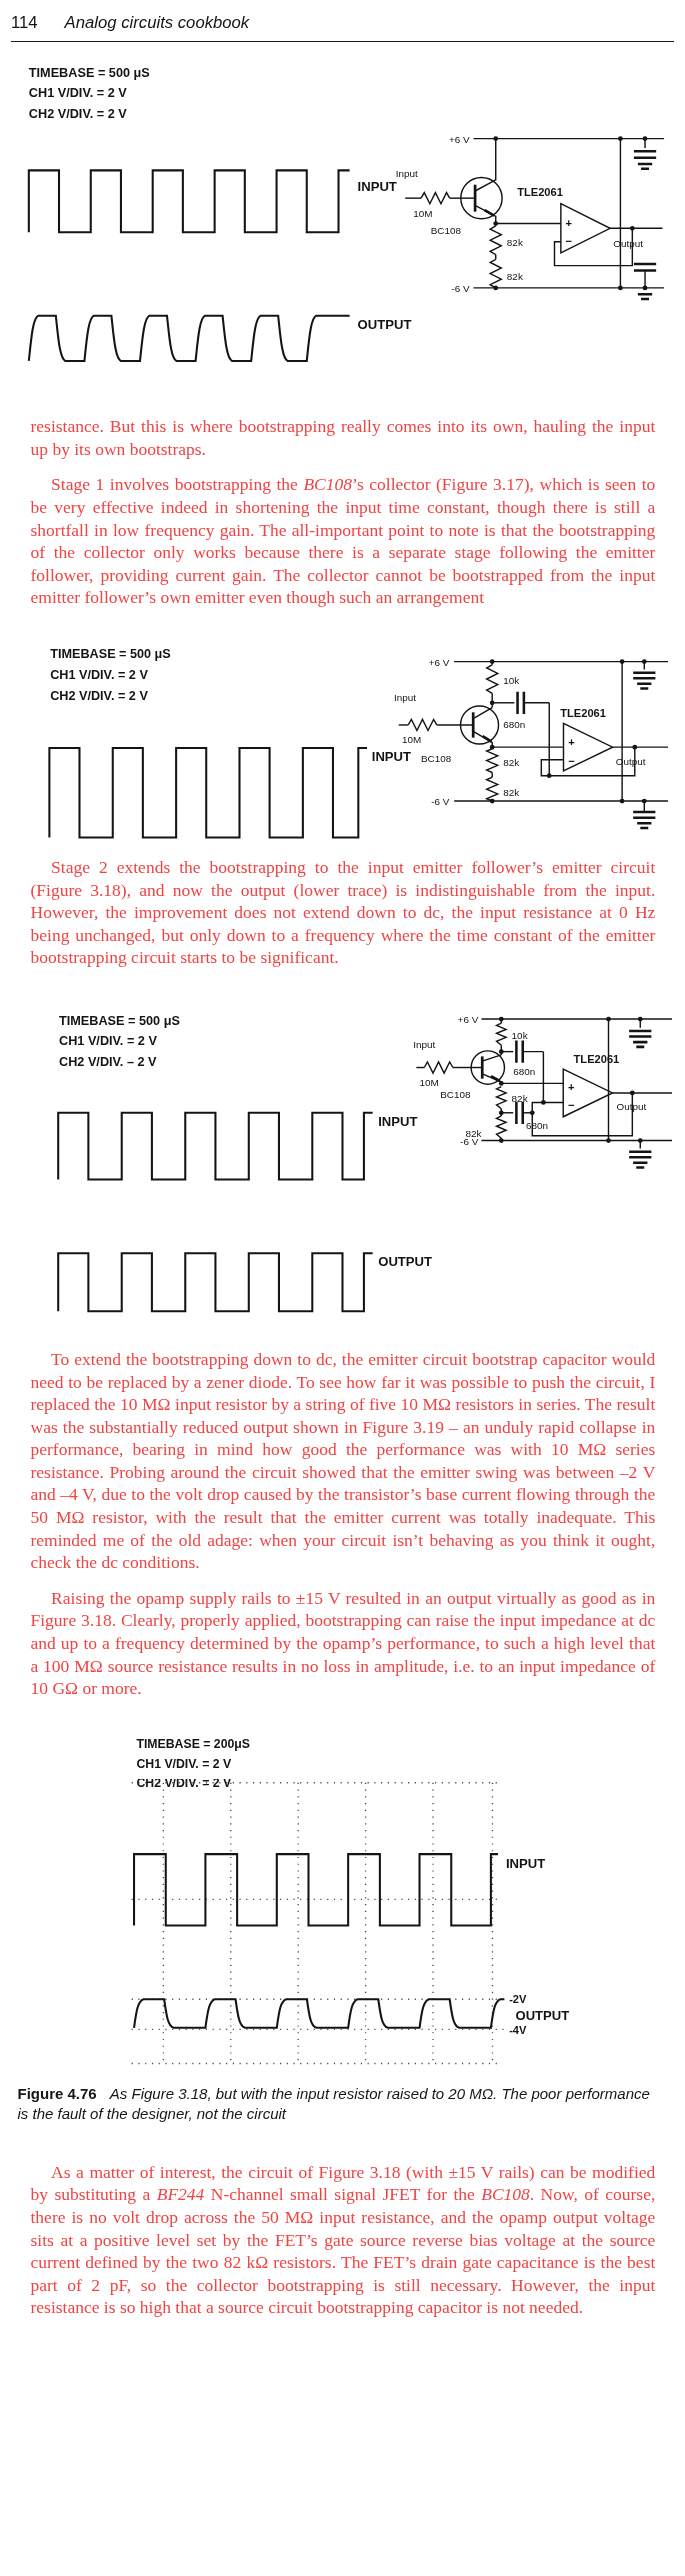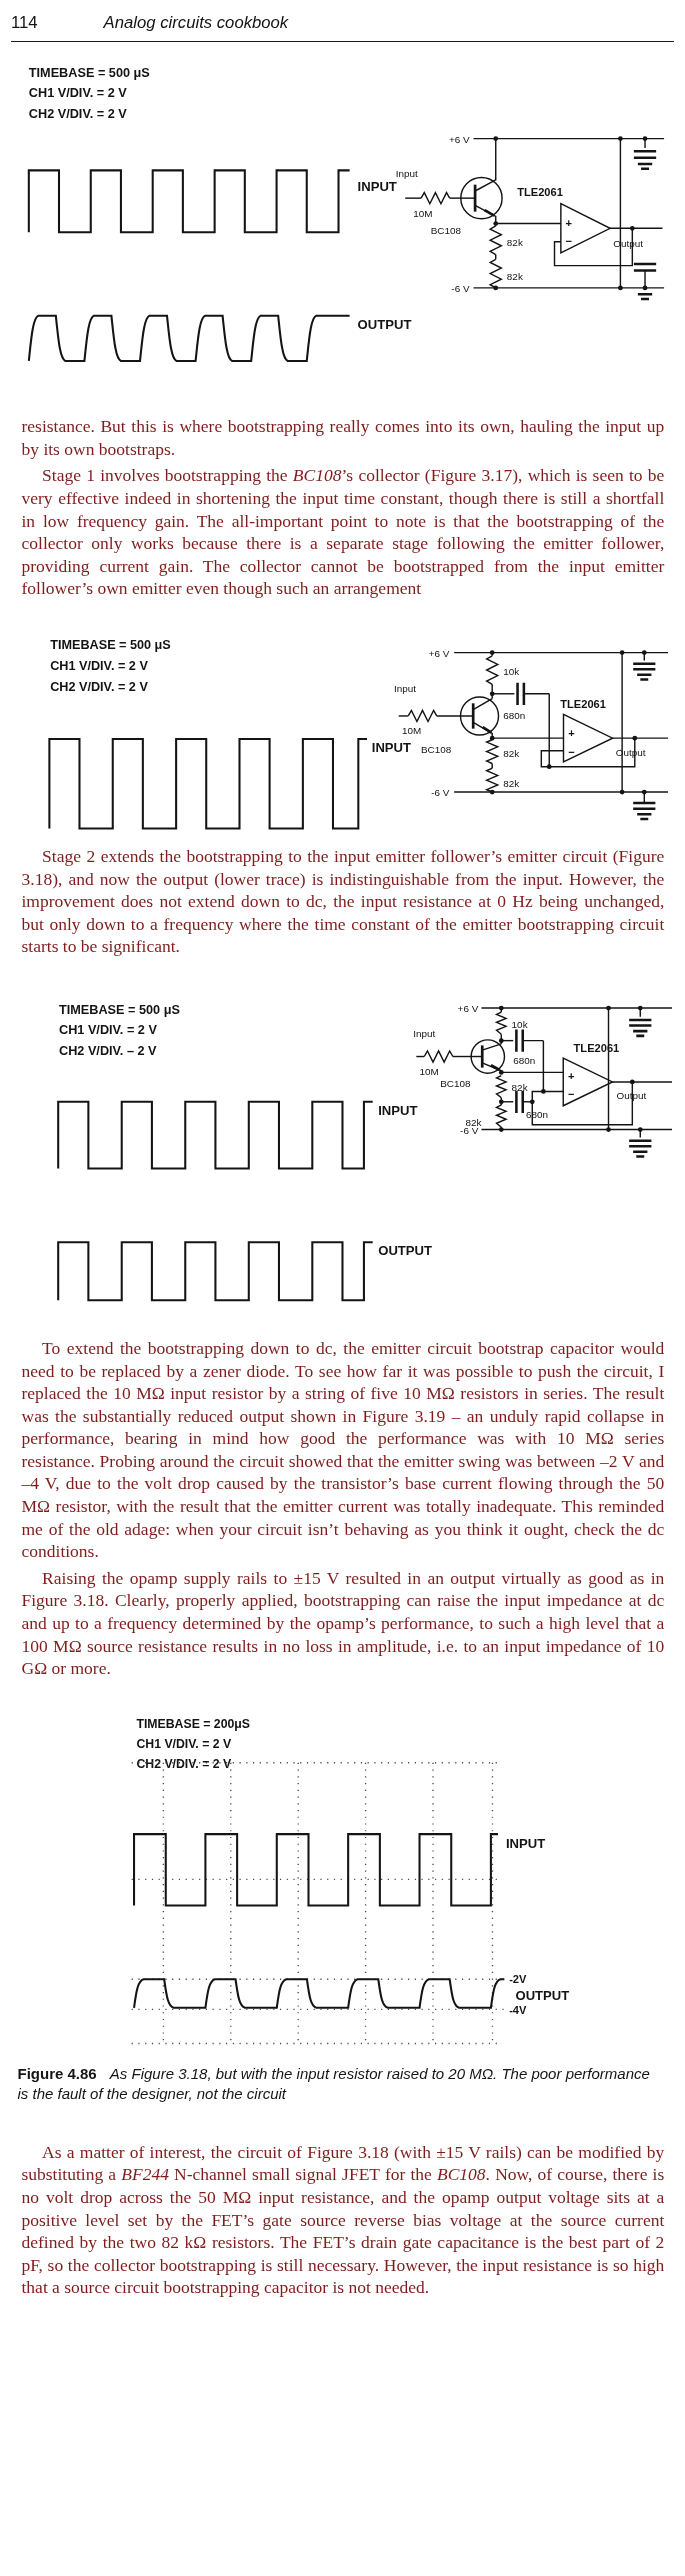--- a/index.html
+++ b/index.html
@@ -3,21 +3,21 @@
 <meta charset="utf-8">
 <style>
   html,body{margin:0;padding:0;background:#ffffff;}
   body{width:685px;color:#141414;}
   .page{width:685px;min-height:2576px;background:#fff;overflow:hidden;}
 
   
   .hdr{display:flex;align-items:baseline;gap:27px;margin:12.7px 11px 0 11px;
        font:16.7px "Liberation Sans",sans-serif;}
   .hdr .pgnum{font-style:normal;}
-  .hdr .title{font-style:italic;margin-left:39px;}
+  .hdr .title{font-style:italic;}
   .hdr-rule{border:none;border-top:1.6px solid #1c1c1c;margin:8px 11px 0 11px;}
 
   
   svg.fig{display:block;}
   .legend{font:700 16px "Liberation Sans",sans-serif;fill:#141414;}
   .legend-sm{font:700 15.5px "Liberation Sans",sans-serif;fill:#141414;}
   .tracelab{font:700 16.5px "Liberation Sans",sans-serif;fill:#141414;}
   .lvl{font:700 14px "Liberation Sans",sans-serif;fill:#141414;}
   .clab{font:12.5px "Liberation Sans",sans-serif;fill:#141414;}
   .clab-b{font:700 14px "Liberation Sans",sans-serif;fill:#141414;}
@@ -28,21 +28,21 @@
   .plate{stroke:#141414;stroke-width:3.2;fill:none;}
   .dot{fill:#141414;}
   .grid{stroke:#4a4a4a;stroke-width:1.7;stroke-dasharray:1.5 7;fill:none;}
 
   
   .caption{margin:11px 27px 0 17.5px;font:italic 15px/20px "Liberation Sans",sans-serif;color:#161616;}
   .cap-tag{font-style:normal;font-weight:700;margin-right:9.5px;}
 
   
   .text-block{margin:0 16.7px 0 17.5px;}
-  .bp{margin:4px;text-align:justify;font:17.5px/22.6px "Liberation Serif",serif;color:#7f1d1d;}
+  .bp{margin:13px;text-align:justify;font:17.5px/22.6px "Liberation Serif",serif;color:#ef4444;}
   .bp.indent{text-indent:20.6px;}
   .it{font-style:italic;}
 
   .mt-fig316{margin-top:17.5px;margin-left:4.8px;}
   .mt-block1{margin-top:38px;}
   .mt-fig317{margin-top:32px;margin-left:4.8px;}
   .mt-block2{margin-top:11px;}
   .mt-fig318{margin-top:38px;margin-left:4.8px;}
   .mt-block3{margin-top:27px;}
   .mt-fig319{margin-top:32px;margin-left:60px;}
@@ -328,21 +328,21 @@
     </g>
     <path class="trace" d="M93,244 V154 H133 V244 H183 V154 H223 V244 H273 V154 H313 V244 H363 V154 H403 V244 H453 V154 H493 V244 H543 V154 H552"></path>
     <text class="tracelab" x="562" y="172">INPUT</text>
     <path class="trace" d="M93,373 C96,351 98,339 105,337 H131 C134,359 136,371 143,373 H183 C186,351 188,339 195,337 H221 C224,359 226,371 233,373 H273 C276,351 278,339 285,337 H311 C314,359 316,371 323,373 H363 C366,351 368,339 375,337 H401 C404,359 406,371 413,373 H453 C456,351 458,339 465,337 H491 C494,359 496,371 503,373 H543 C546,351 548,339 555,337 H560"></path>
     <text class="lvl" x="566" y="342">-2V</text>
     <text class="tracelab" x="574" y="363">OUTPUT</text>
     <text class="lvl" x="566" y="381">-4V</text>
   </svg>
 
   <p class="caption">
-    <span class="cap-tag">Figure 4.86</span>
+    <span class="cap-tag">Figure 4.76</span>
     <span>As Figure 3.18, but with the input resistor raised to 20 MΩ. The poor performance is the fault of the designer, not the circuit</span>
   </p>
 
   <div class="text-block mt-block4">
       <p class="bp indent"><span>As a matter of interest, the circuit of Figure 3.18 (with ±15 V rails) can be modified by substituting a </span><span class="it">BF244</span><span> N-channel small signal JFET for the </span><span class="it">BC108</span><span>. Now, of course, there is no volt drop across the 50 MΩ input resistance, and the opamp output voltage sits at a positive level set by the FET’s gate source reverse bias voltage at the source current defined by the two 82 kΩ resistors. The FET’s drain gate capacitance is the best part of 2 pF, so the collector bootstrapping is still necessary. However, the input resistance is so high that a source circuit bootstrapping capacitor is not needed.</span></p>
     </div>
 
 </div>
 
 

